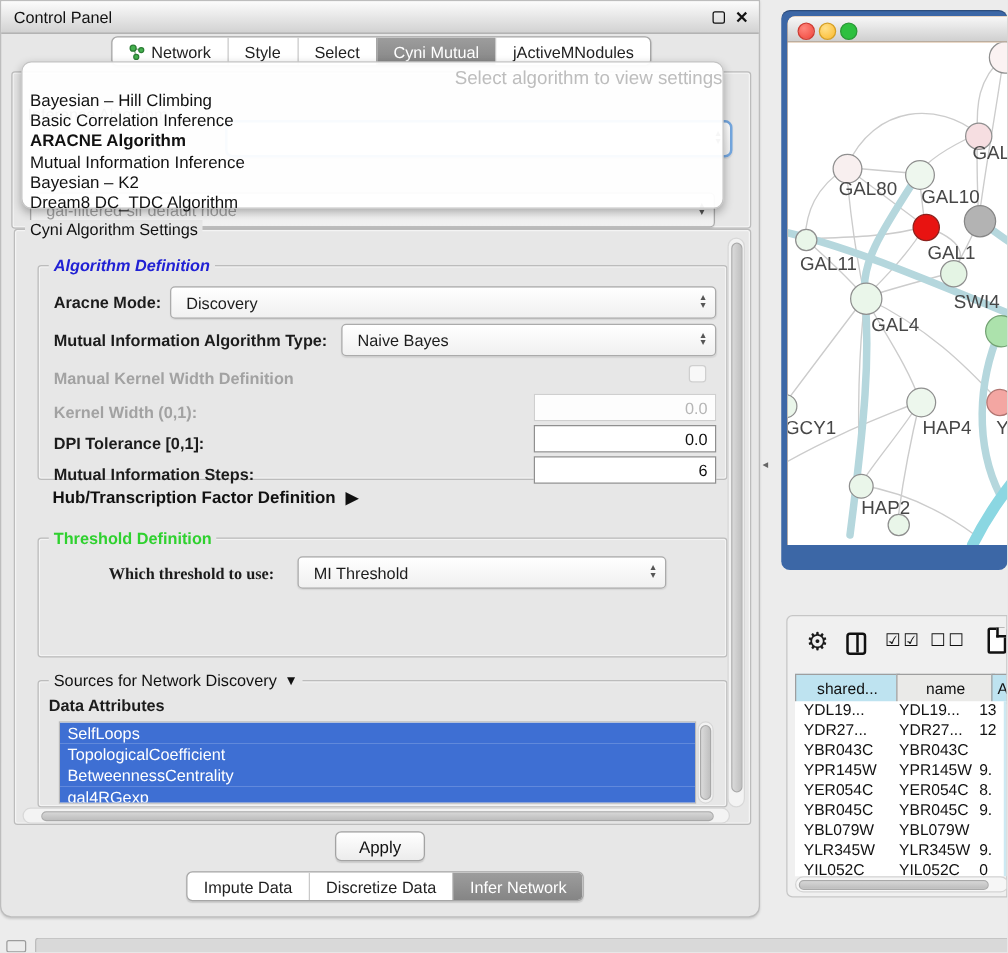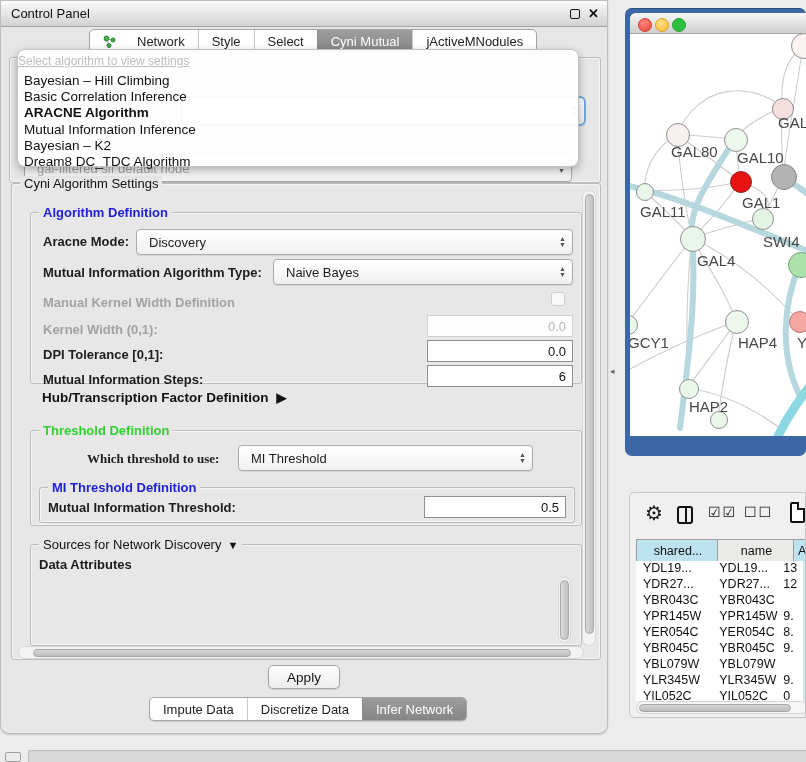--- a/index.html
+++ b/index.html
@@ -8,27 +8,27 @@
   .b{font-weight:bold;}
   .lbl{font-size:13px;color:#1c1c1c;white-space:nowrap;}
   .dis{color:#a2a2a2;}
   
   #cp{left:0;top:8;width:608px;height:734px;background:#e7e7e7;border:1px solid #bdbdbd;border-radius:0 0 9px 9px;box-shadow:0 1px 2px rgba(0,0,0,.15);}
   #cp-title{left:0;top:0;width:100%;height:26px;background:linear-gradient(#fcfcfc,#d2d2d2);border-bottom:1px solid #a3a3a3;}
   #cp-title span.t{position:absolute;left:10px;top:5px;font-size:13px;color:#111;}
   .winbtn{position:absolute;top:8px;}
   
   .seg{display:flex;background:#fff;border:1px solid #a6a6a6;border-radius:5px;font-size:13px;height:24px;overflow:hidden;box-shadow:0 1px 1px rgba(0,0,0,.12);}
-  .seg>div{display:flex;align-items:center;gap:21px;padding:0 13px;border-left:1px solid #c9c9c9;color:#222;white-space:nowrap;cursor:default;}
+  .seg>div{display:flex;align-items:center;gap:5px;padding:0 13px;border-left:1px solid #c9c9c9;color:#222;white-space:nowrap;cursor:default;}
   .seg>div:first-child{border-left:none;}
   .seg>div.sel{background:linear-gradient(#9d9d9d,#858585);color:#fff;border-left-color:#8b8b8b;}
   
   .gbox{border:1px solid #bcbcbc;border-radius:3px;box-shadow:inset 0 0 0 1px rgba(255,255,255,.55);}
   .gtitle{position:absolute;top:-8px;left:8px;background:#e7e7e7;padding:0 4px;font-size:13px;white-space:nowrap;}
-  .blue{color:#2121d4;font-weight:bold;}
+  .blue{color:#2121d4;font-weight:bold;font-style:italic;}
   .green{color:#2fd12f;font-weight:bold;}
   
   .combo{display:flex;align-items:center;background:linear-gradient(#ffffff,#f0f0f0);border:1px solid #ababab;border-radius:4px;font-size:13px;color:#1c1c1c;padding-left:12px;box-shadow:0 1px 1px rgba(0,0,0,.08);}
   .arrows{margin-left:auto;margin-right:6px;display:flex;flex-direction:column;align-items:center;color:#555;font-size:7px;line-height:6px;}
   .arrows:before{content:"▲";}
   .arrows:after{content:"▼";}
   
   .field{background:#fff;border:1px solid #8f8f8f;display:flex;align-items:center;justify-content:flex-end;padding-right:6px;font-size:13px;color:#111;}
   .field.fdis{border-color:#cfcfcf;color:#b6b6b6;background:#fdfdfd;}
   
@@ -100,21 +100,21 @@
       <div class="combo abs" style="left:170px;top:38px;width:406px;height:30px;border:2px solid #74a7e0;border-radius:6px;">
         <span class="arrows"></span>
       </div>
       <div class="combo abs" style="left:14px;top:96px;width:548px;height:28px;color:#a3a3a3;">
         <span>gal-filtered sif default node</span>
         <span class="arrows"></span>
       </div>
     </div>
 
     <div class="abs" style="left:16px;top:48px;width:562px;height:118px;background:rgba(255,255,255,.95);border:1px solid #c2c2c2;border-radius:8px;box-shadow:0 3px 8px rgba(0,0,0,.3);z-index:5;">
-      <div style="text-align:left;font-size:12px;color:#bdbdbd;padding-top:4px;text-decoration:underline;">Select algorithm to view settings</div>
+      <div style="text-align:right;font-size:15px;color:#bdbdbd;padding-top:4px;">Select algorithm to view settings</div>
       <div style="position:absolute;left:6px;top:23px;font-size:13.5px;color:#111;line-height:16.2px;">
         <div>Bayesian – Hill Climbing</div>
         <div>Basic Correlation Inference</div>
         <div class="b">ARACNE Algorithm</div>
         <div>Mutual Information Inference</div>
         <div>Bayesian – K2</div>
         <div>Dream8 DC_TDC Algorithm</div>
       </div>
     </div>
 
@@ -162,35 +162,34 @@
 
       <div class="gbox abs" style="left:18px;top:246px;width:552px;height:96px;">
         <span class="gtitle green">Threshold Definition</span>
 
         <span class="lbl b abs" style="left:56px;top:20px;font-family:Liberation Serif, serif;">Which threshold to use:</span>
         <div class="combo abs" style="left:207px;top:14px;width:295px;height:26px;">
           <span>MI Threshold</span>
           <span class="arrows"></span>
         </div>
 
-        <div class="gbox abs" style="left:8px;top:56px;width:536px;height:36px;">
-          <span class="gtitle blue">MI Threshold Definition</span>
-          <span class="lbl b abs" style="left:8px;top:12px;">Mutual Information Threshold:</span>
-          <div class="field abs" style="left:384px;top:8px;width:142px;height:22px;">
-              <span>0.5</span>
-            </div>
-        </div>
       </div>
 
       <div class="gbox abs" style="left:18px;top:360px;width:552px;height:102px;">
         <span class="gtitle" style="color:#111;display:flex;gap:6px;align-items:center;">
           <span>Sources for Network Discovery</span>
           <span style="font-size:11px;">▼</span>
         </span>
         <span class="lbl b abs" style="left:8px;top:12px;">Data Attributes</span>
+        <div class="abs" style="left:16px;top:32px;width:510px;height:66px;background:#fff;border:1px solid #b9b9b9;overflow:hidden;">
+          <div class="li-sel">SelfLoops</div>
+          <div class="li-sel">TopologicalCoefficient</div>
+          <div class="li-sel">BetweennessCentrality</div>
+          <div class="li-sel">gal4RGexp</div>
+        </div>
         <div class="vtrack abs" style="left:527px;top:32px;width:13px;height:66px;">
           <div class="vthumb abs" style="left:1px;top:2px;width:9px;height:60px;"></div>
         </div>
       </div>
 
       <div class="vtrack abs" style="right:4px;top:6px;width:14px;height:456px;">
         <div class="vthumb abs" style="left:1.5px;top:3px;width:9px;height:440px;"></div>
       </div>
       <div class="abs" style="left:6px;top:462px;width:566px;height:13px;background:#f3f3f3;border:1px solid #d8d8d8;border-radius:7px;">
         <div class="hthumb abs" style="left:14px;top:1.5px;width:538px;height:8px;"></div>

